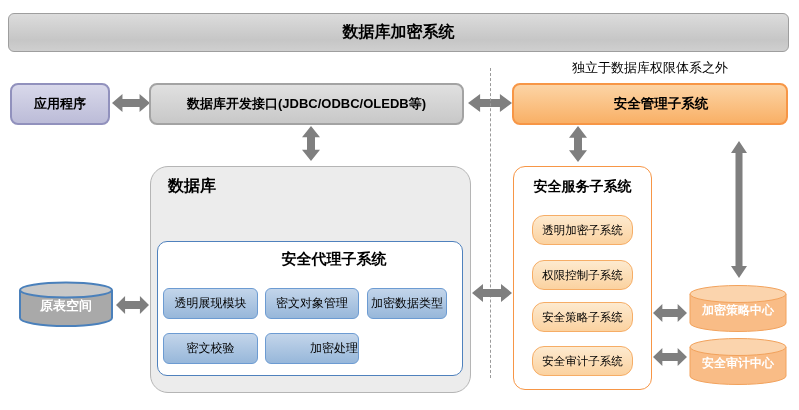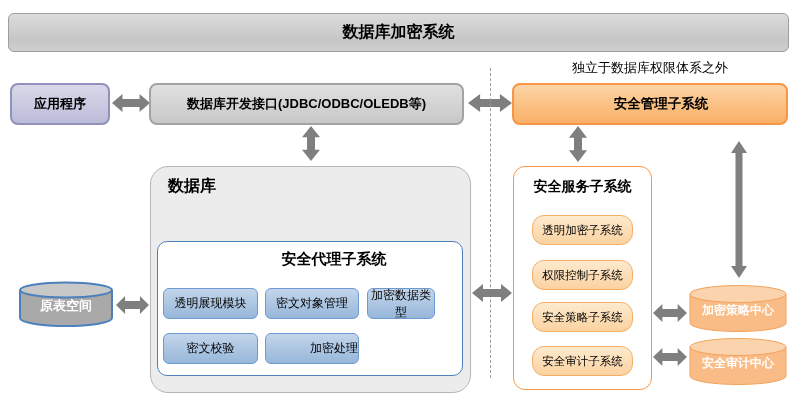--- a/index.html
+++ b/index.html
@@ -92,21 +92,21 @@
 
   <div class="abs agentbox"></div>
   <div class="abs agenttitle">安全代理子系统</div>
 
   <div class="abs module center" style="left:163px;top:288px;width:95px;">
     <span>透明展现模块</span>
   </div>
   <div class="abs module center" style="left:265px;top:288px;width:94px;">
     <span>密文对象管理</span>
   </div>
-  <div class="abs module center" style="left:367px;top:288px;width:68px;align-items:center;">
+  <div class="abs module center" style="left:367px;top:288px;width:80px;align-items:center;">
     <span>加密数据类型</span>
   </div>
   <div class="abs module center" style="left:163px;top:333px;width:95px;">
     <span>密文校验</span>
   </div>
   <div class="abs module center" style="left:265px;top:333px;width:94px;padding-left:44px;">
     <span>加密处理</span>
   </div>
 
   <div class="abs" style="left:18px;top:281px;width:96px;height:47px;">

